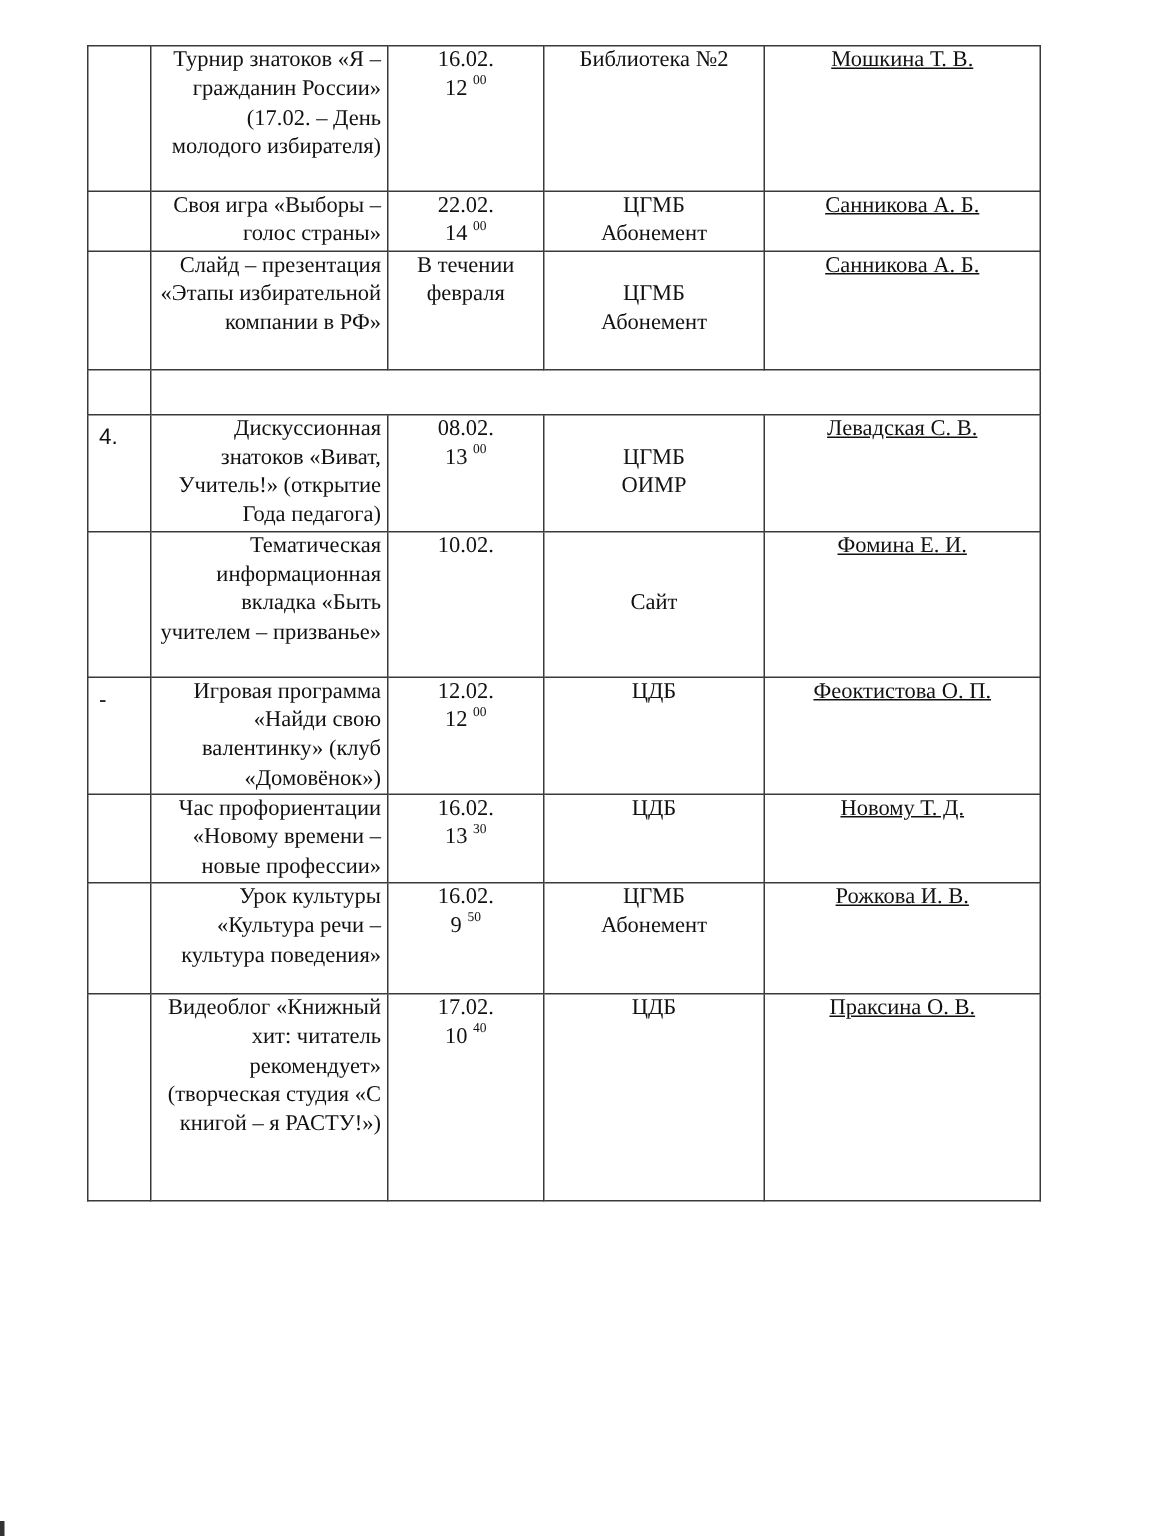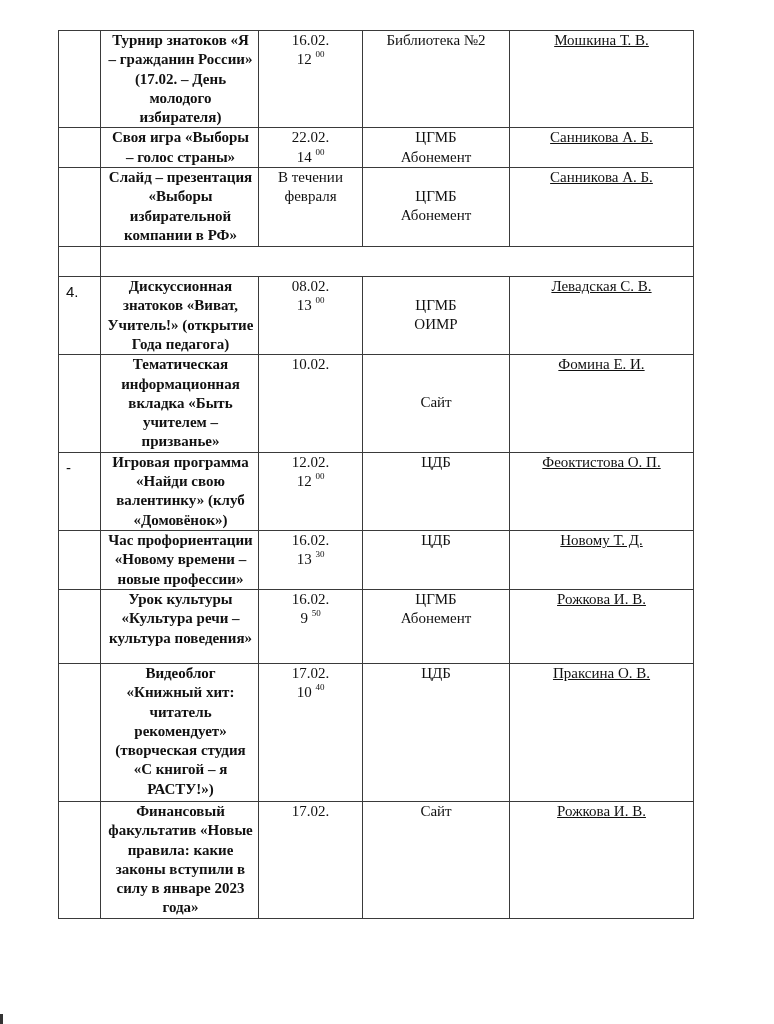--- a/index.html
+++ b/index.html
@@ -17,21 +17,21 @@
     line-height: 19.3px;
     padding: 0 0 0 0;
     box-sizing: border-box;
   }
   col.c1 { width: 42px; }
   col.c2 { width: 158px; }
   col.c3 { width: 104px; }
   col.c4 { width: 147px; }
   col.c5 { width: 184px; }
   td.num { font-family: "Liberation Sans", "DejaVu Sans", sans-serif; font-size: 11px; padding: 5px 0 0 7px !important; }
-  td.title { padding: 0 4px 0 6px !important; text-align: center; font-weight: bold; }
+  td.title { padding: 0 4px 0 6px !important; text-align: right; }
   td.date { text-align: center; }
   td.place { text-align: center; }
   td.resp { text-align: center; text-decoration: underline; }
   .line { display: block; }
   sup { font-size: 9px; line-height: 0; position: relative; top: -1px; vertical-align: super; margin-top: 44px; }
   .mark { position: absolute; left: 0; top: 1014px; width: 3px; height: 10px; background: #333; }
 </style>
 </head>
 <body>
 
@@ -67,21 +67,21 @@
         </td>
       <td class="place">
           <span class="line">ЦГМБ</span>
           <span class="line">Абонемент</span>
         </td>
       <td class="resp">Санникова А. Б.</td>
     </tr>
 
     <tr style="height:79px">
       <td class="num"></td>
-      <td class="title">Слайд – презентация «Выборы избирательной компании в РФ»</td>
+      <td class="title">Слайд – презентация «Этапы избирательной компании в РФ»</td>
       <td class="date">
           <span class="line">В течении февраля</span>
         </td>
       <td class="place" style="padding-top:19px">
           <span class="line">ЦГМБ</span>
           <span class="line">Абонемент</span>
         </td>
       <td class="resp">Санникова А. Б.</td>
     </tr>
 
@@ -162,28 +162,17 @@
       <td class="date">
           <span class="line">17.02.</span>
           <span class="line"><span>10</span> <sup>40</sup></span>
         </td>
       <td class="place">
           <span class="line">ЦДБ</span>
         </td>
       <td class="resp">Праксина О. В.</td>
     </tr>
 
-    <tr style="height:115px">
-      <td class="num"></td>
-      <td class="title">Финансовый факультатив «Новые правила: какие законы вступили в силу в январе 2023 года»</td>
-      <td class="date">
-          <span class="line">17.02.</span>
-        </td>
-      <td class="place">
-          <span class="line">Сайт</span>
-        </td>
-      <td class="resp">Рожкова И. В.</td>
-    </tr>
 
   </tbody>
 </table>
 
 <div class="mark"></div>
 
 </body></html>

